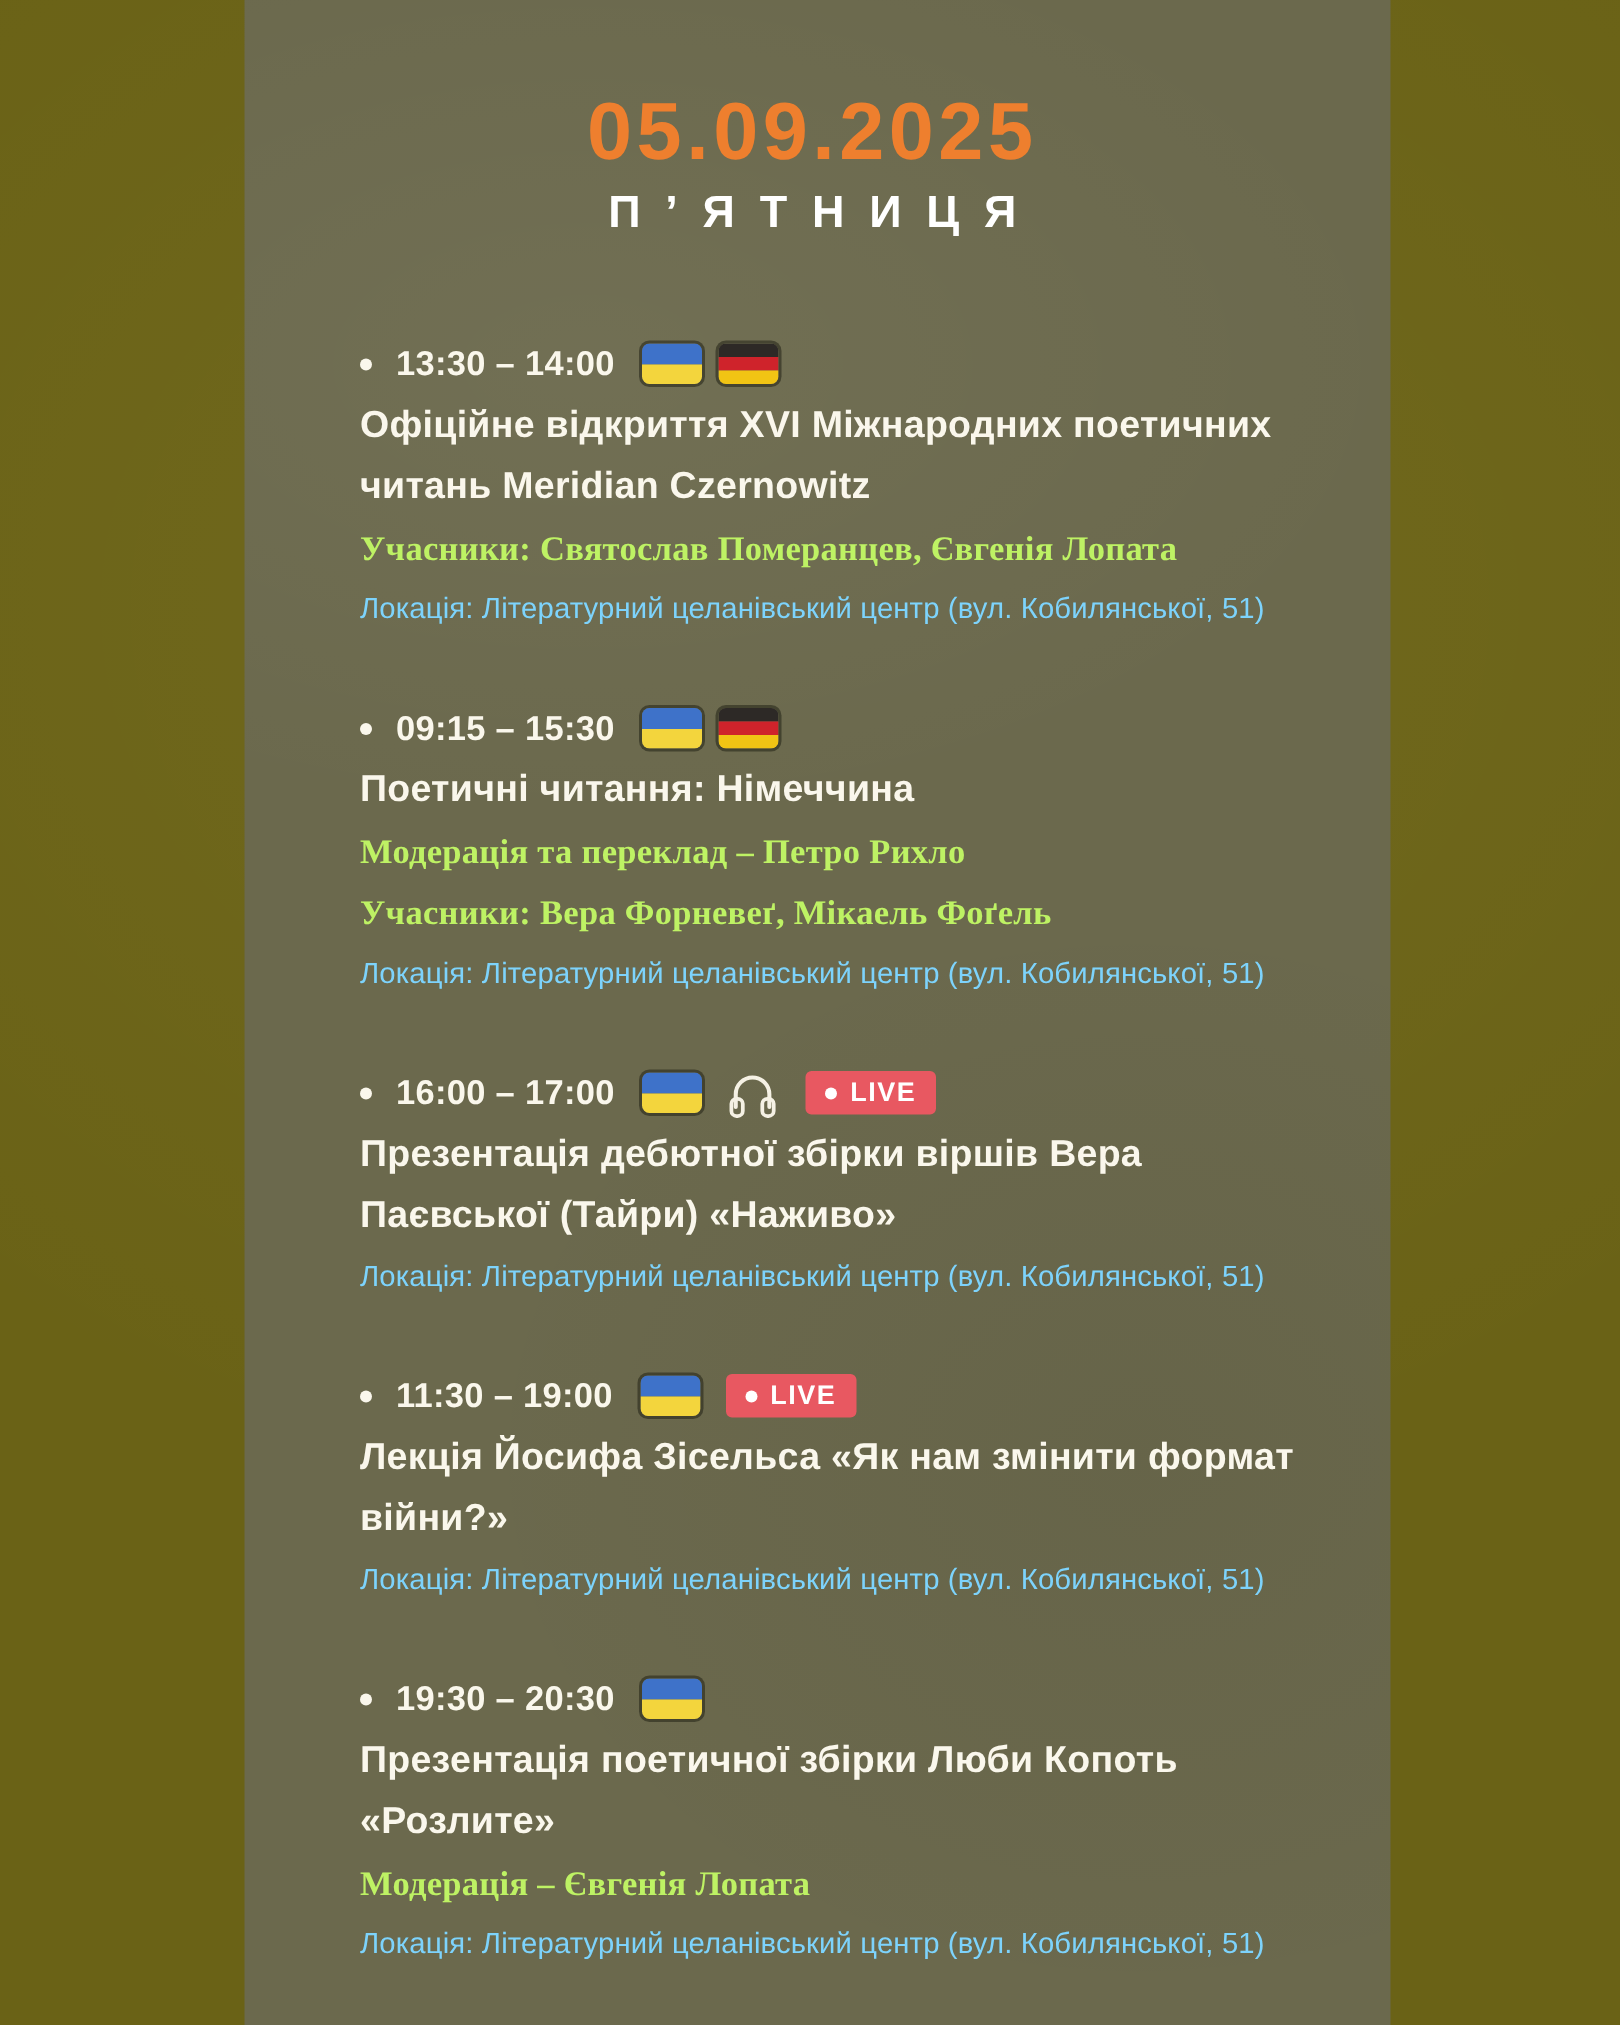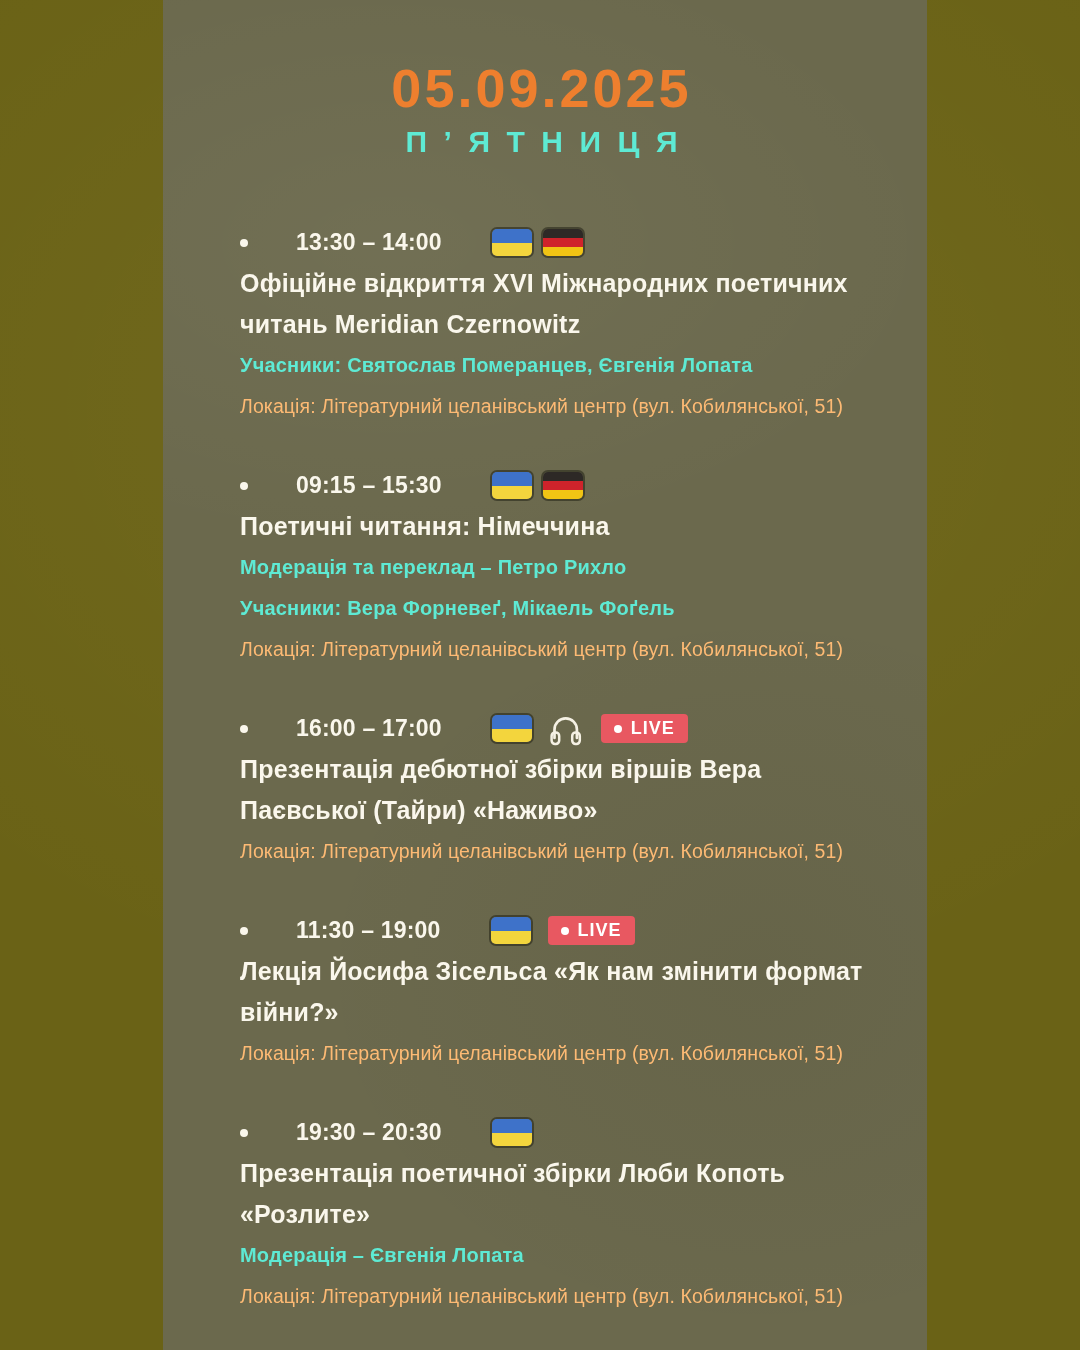--- a/index.html
+++ b/index.html
@@ -20,26 +20,26 @@
   .content{
     position:absolute;left:163px;top:0;width:764px;height:1350px;
     padding:56px 60px 0 77px;box-sizing:border-box;
   }
   .header{text-align:center;margin-left:-24px;}
   .date{
     color:#ee7f2e;font-size:54px;font-weight:800;letter-spacing:3px;
     line-height:64px;white-space:nowrap;
   }
   .weekday{
-    color:#5eead4;font-size:30px;font-weight:800;letter-spacing:0.55em;
+    color:#ffffff;font-size:30px;font-weight:800;letter-spacing:0.55em;
     line-height:44px;white-space:nowrap;margin-right:-0.55em;
   }
   .events{margin-top:58px;}
   .event{margin-bottom:38px;}
-  .time-row{display:flex;align-items:center;height:41px;gap:32px;}
+  .time-row{display:flex;align-items:center;height:41px;}
   .bullet{
     width:8px;height:8px;border-radius:50%;background:#faf7ec;
     margin-right:16px;flex:0 0 auto;
   }
   .time{
     color:#faf7ec;font-size:23px;font-weight:700;white-space:nowrap;
     letter-spacing:0.2px;
   }
   .iconbar{display:flex;align-items:center;gap:11px;margin-left:18px;}
   .flag{
@@ -55,25 +55,26 @@
     display:inline-flex;align-items:center;height:29px;padding:0 13px;
     border-radius:4px;background:#e85861;margin-left:6px;flex:0 0 auto;
   }
   .live .dot{width:8px;height:8px;border-radius:50%;background:#ffffff;margin-right:9px;}
   .live .lbl{color:#ffffff;font-size:18px;font-weight:700;letter-spacing:1px;line-height:29px;}
   .title{
     color:#faf7ec;font-size:25px;font-weight:800;line-height:41px;
     white-space:pre-line;letter-spacing:0.2px;
   }
   .boldline{
-    color:#5eead4;font-size:20px;font-weight:700;line-height:41px;
+    color:#bef264;font-size:23px;font-weight:700;line-height:41px;
     letter-spacing:0.2px;
+    font-family:Liberation Serif, serif;
   }
   .location{
-    color:#fdba74;font-size:19.5px;font-weight:400;line-height:41px;
+    color:#7dd3fc;font-size:19.5px;font-weight:400;line-height:41px;
     letter-spacing:0.1px;
   }
 </style>
 </head>
 <body>
 
 <div class="panel"></div>
 
 <div class="content">
 

